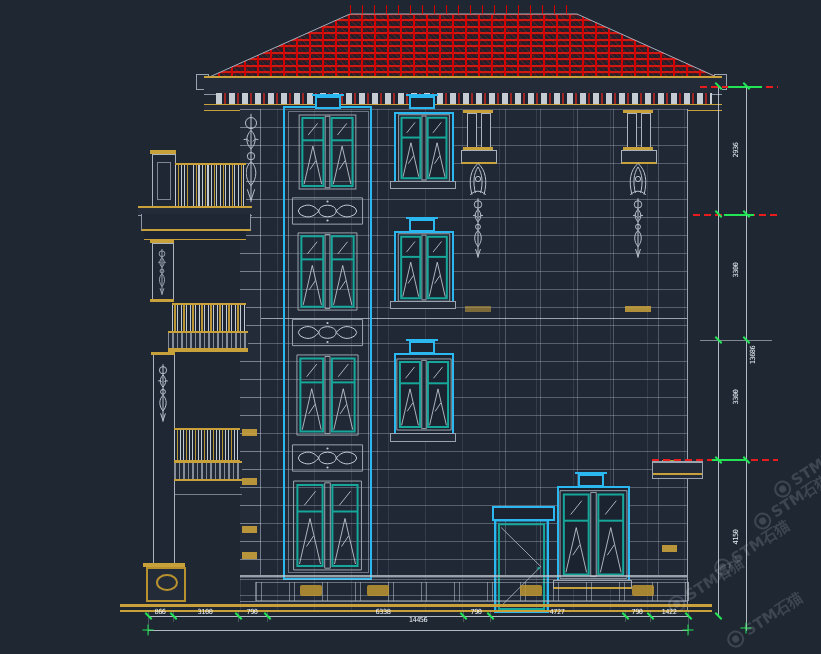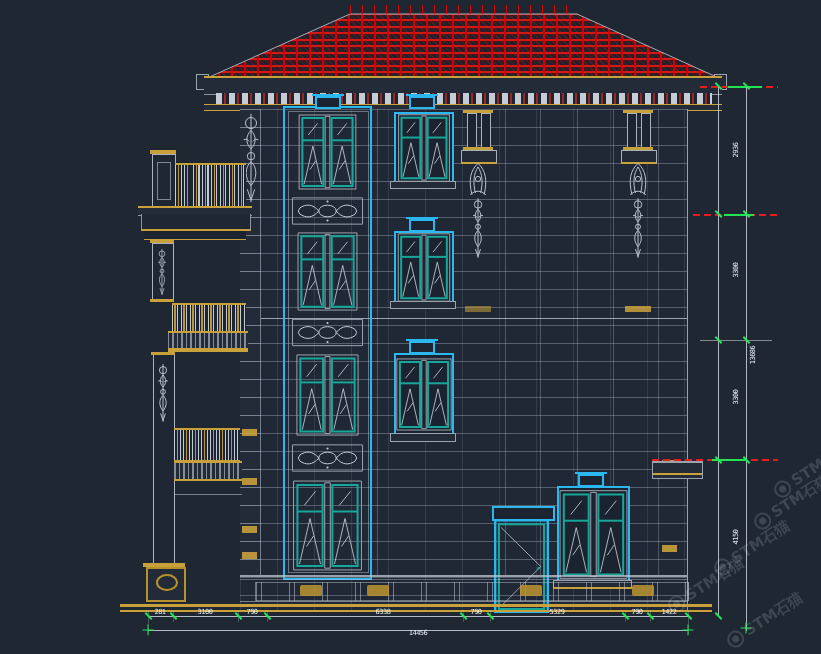--- a/index.html
+++ b/index.html
@@ -320,29 +320,29 @@
   <div class="tk" style="left:714px;top:213px;"></div>
   <div class="tk" style="left:714px;top:339px;"></div>
   <div class="tk" style="left:714px;top:459px;"></div>
   <div class="tk" style="left:714px;top:615px;"></div>
   <div class="tk" style="left:742px;top:85px;"></div>
   <div class="tk" style="left:742px;top:213px;"></div>
   <div class="tk" style="left:742px;top:339px;"></div>
   <div class="tk" style="left:742px;top:459px;"></div>
   <div class="crx" style="left:746px;top:628px;"></div>
 
-  <div class="dimtext" style="left:160px;top:608px;">281</div>
+  <div class="dimtext" style="left:160px;top:608px;">866</div>
   <div class="dimtext" style="left:205px;top:608px;">3100</div>
   <div class="dimtext" style="left:252px;top:608px;">790</div>
   <div class="dimtext" style="left:365px;top:608px;padding-left:36px;">6338</div>
   <div class="dimtext" style="left:476px;top:608px;">790</div>
-  <div class="dimtext" style="left:557px;top:608px;">5329</div>
+  <div class="dimtext" style="left:557px;top:608px;">4727</div>
   <div class="dimtext" style="left:637px;top:608px;">790</div>
   <div class="dimtext" style="left:669px;top:608px;">1422</div>
-  <div class="dimtext" style="left:418px;top:629px;">14456</div>
+  <div class="dimtext" style="left:418px;top:616px;">14456</div>
 
   <div class="dimtext-v" style="left:736px;top:150px;">2936</div>
   <div class="dimtext-v" style="left:736px;top:270px;">3300</div>
   <div class="dimtext-v" style="left:736px;top:397px;">3300</div>
   <div class="dimtext-v" style="left:736px;top:537px;">4150</div>
   <div class="dimtext-v" style="left:753px;top:355px;">13686</div>
 
   <div class="wm" style="left:812px;top:470px;">
     <span class="logo"></span>
     <span>STM石猫</span>

